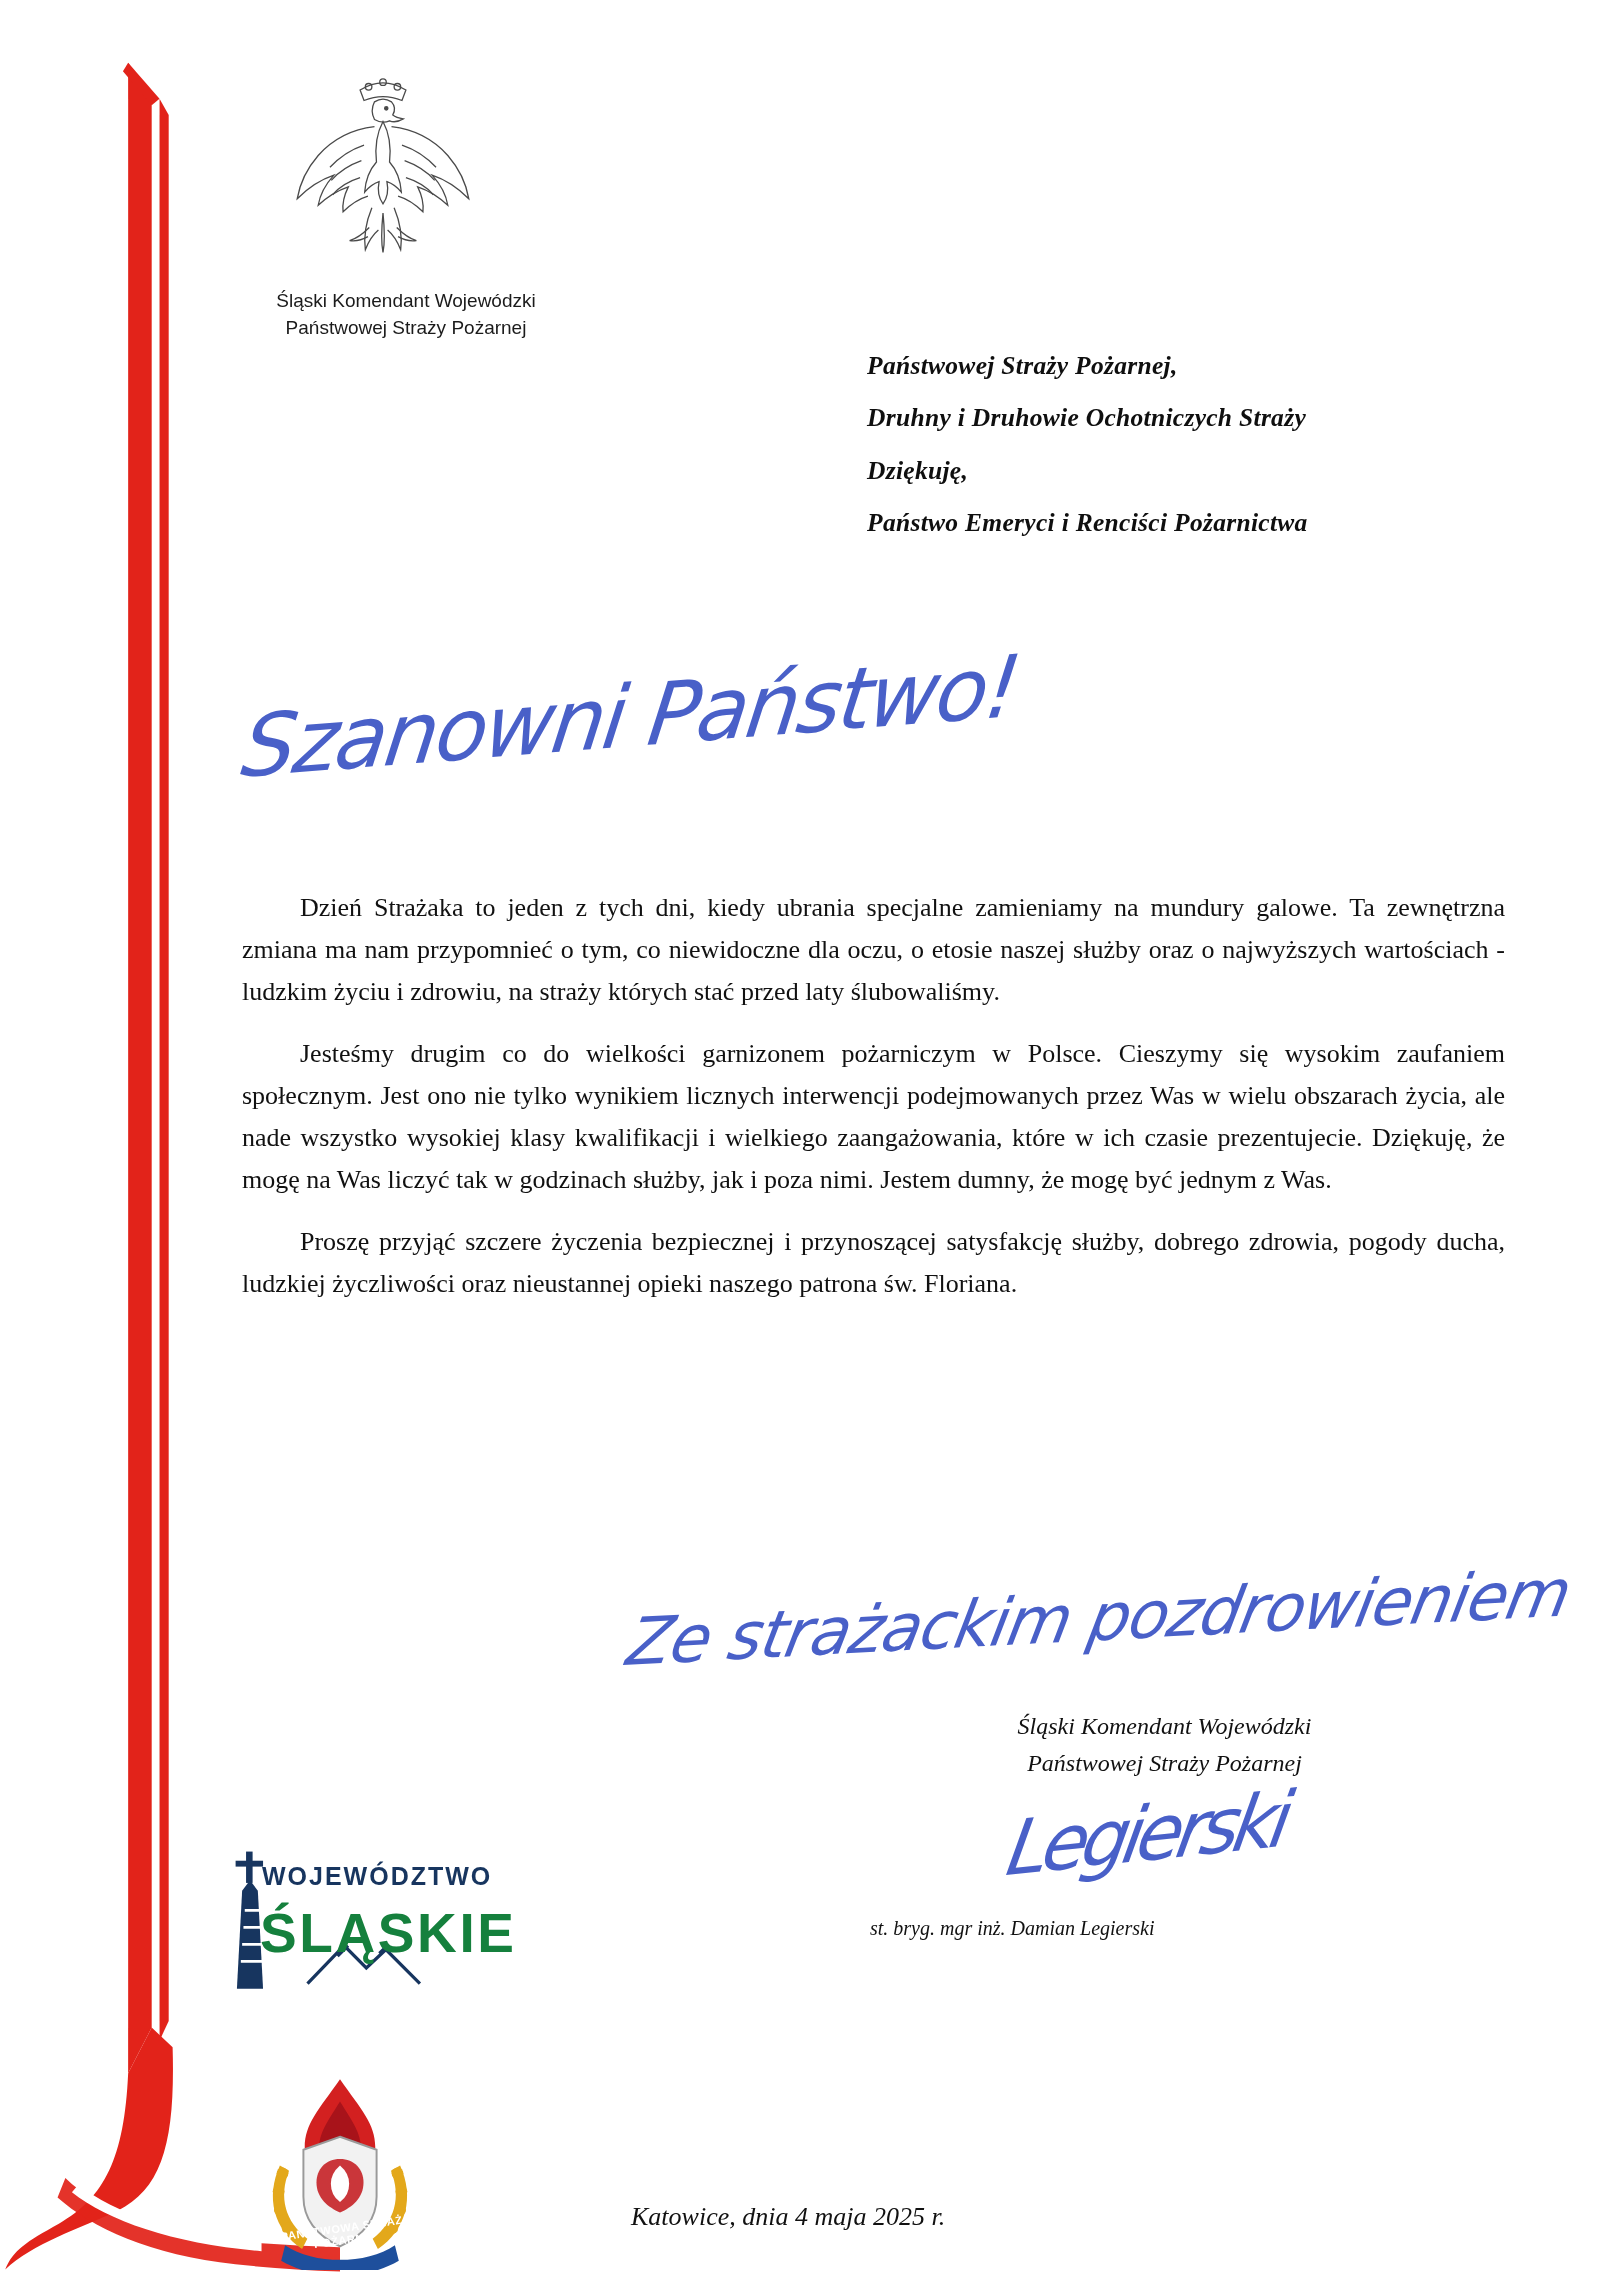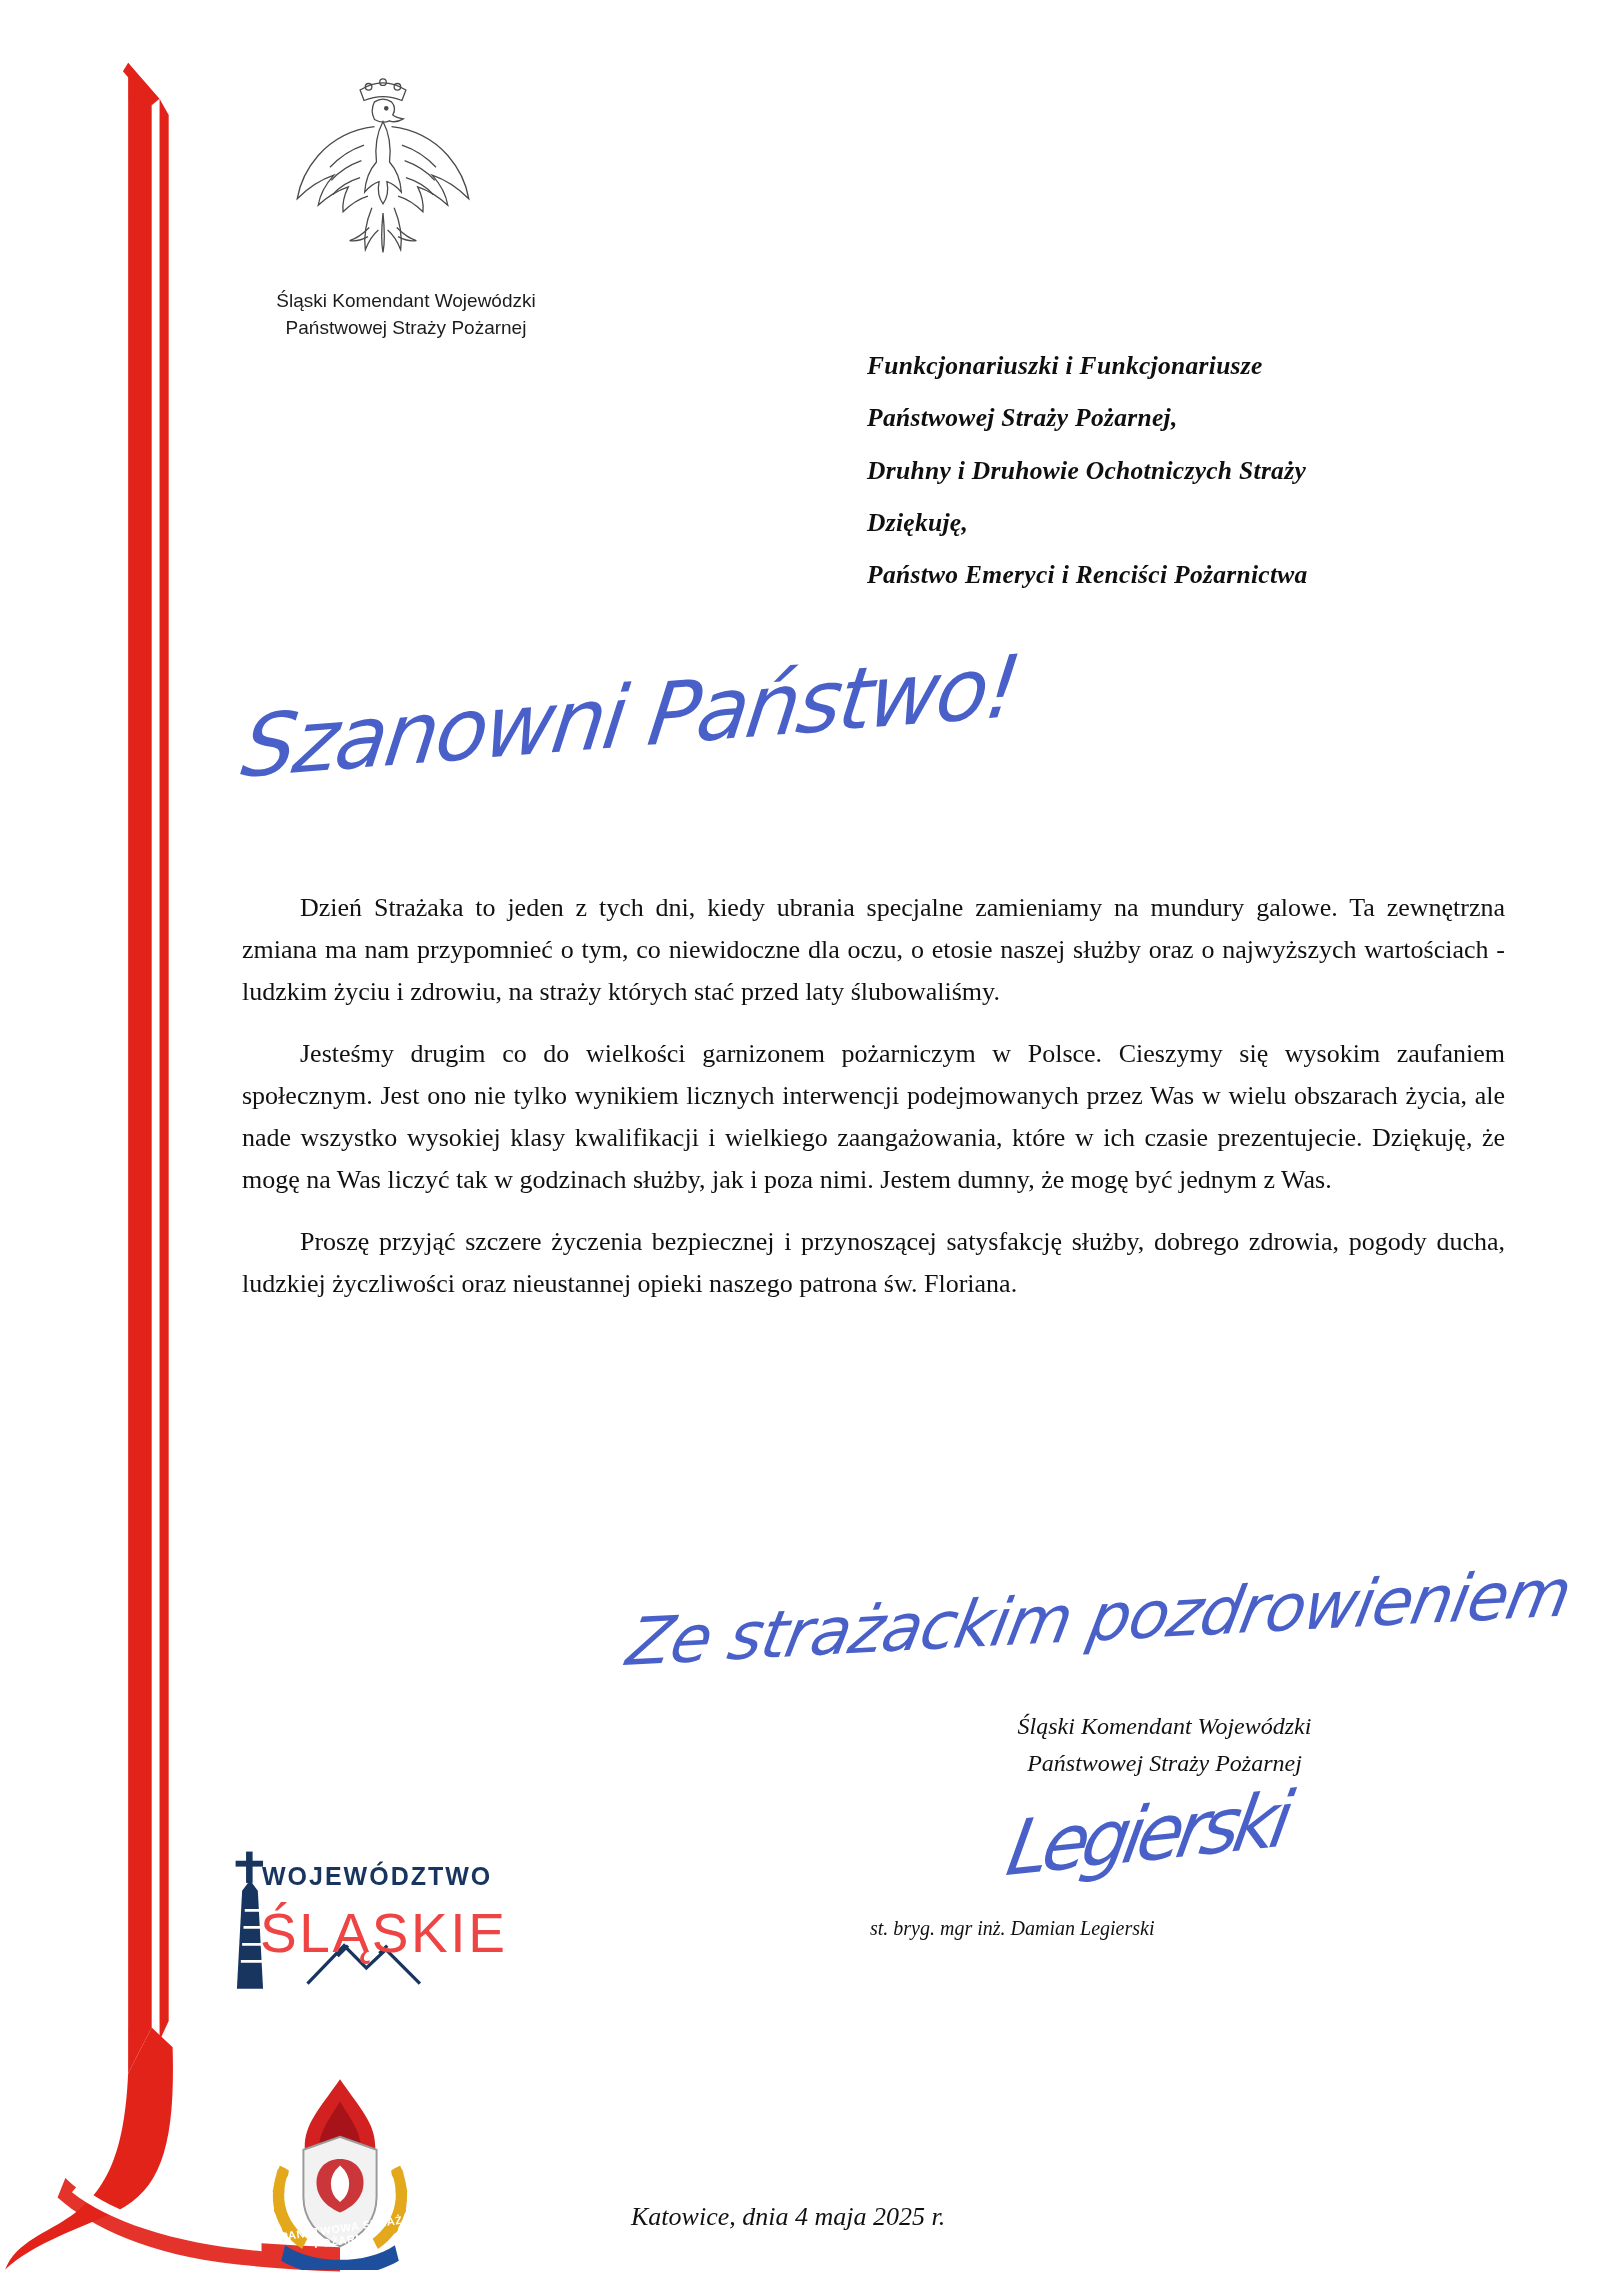--- a/index.html
+++ b/index.html
@@ -162,24 +162,24 @@
     font-weight: bold;
     font-size: 25px;
     letter-spacing: 2px;
     color: #17355f;
   }
   .voiv-text2 {
     position: absolute;
     left: 260px;
     top: 1901px;
     font-family: "Liberation Sans", sans-serif;
-    font-weight: normal;
+    font-weight: bold;
     font-size: 55px;
     letter-spacing: 2.6px;
-    color: #ef4444;
+    color: #15803d;
   }
 
   
   .psp-badge {
     position: absolute;
     left: 242px;
     top: 2074px;
     width: 196px;
     height: 196px;
   }
@@ -246,21 +246,20 @@
     </g>
   </svg>
 </div>
 
 <div class="header-org">
   <div>Śląski Komendant Wojewódzki</div>
   <div>Państwowej Straży Pożarnej</div>
 </div>
 
 <div class="addressee">
-  <div>Funkcjonariuszki i Funkcjonariusze</div>
   <div>Państwowej Straży Pożarnej,</div>
   <div>Druhny i Druhowie Ochotniczych Straży</div>
   <div>Dziękuję,</div>
   <div>Państwo Emeryci i Renciści Pożarnictwa</div>
 </div>
 
 <div class="handwriting hw-salutation">Szanowni Państwo!</div>
 
 <div class="body-text">
   <p>Dzień Strażaka to jeden z tych dni, kiedy ubrania specjalne zamieniamy na mundury galowe. Ta zewnętrzna zmiana ma nam przypomnieć o tym, co niewidoczne dla oczu, o etosie naszej służby oraz o najwyższych wartościach - ludzkim życiu i zdrowiu, na straży których stać przed laty ślubowaliśmy.</p>

